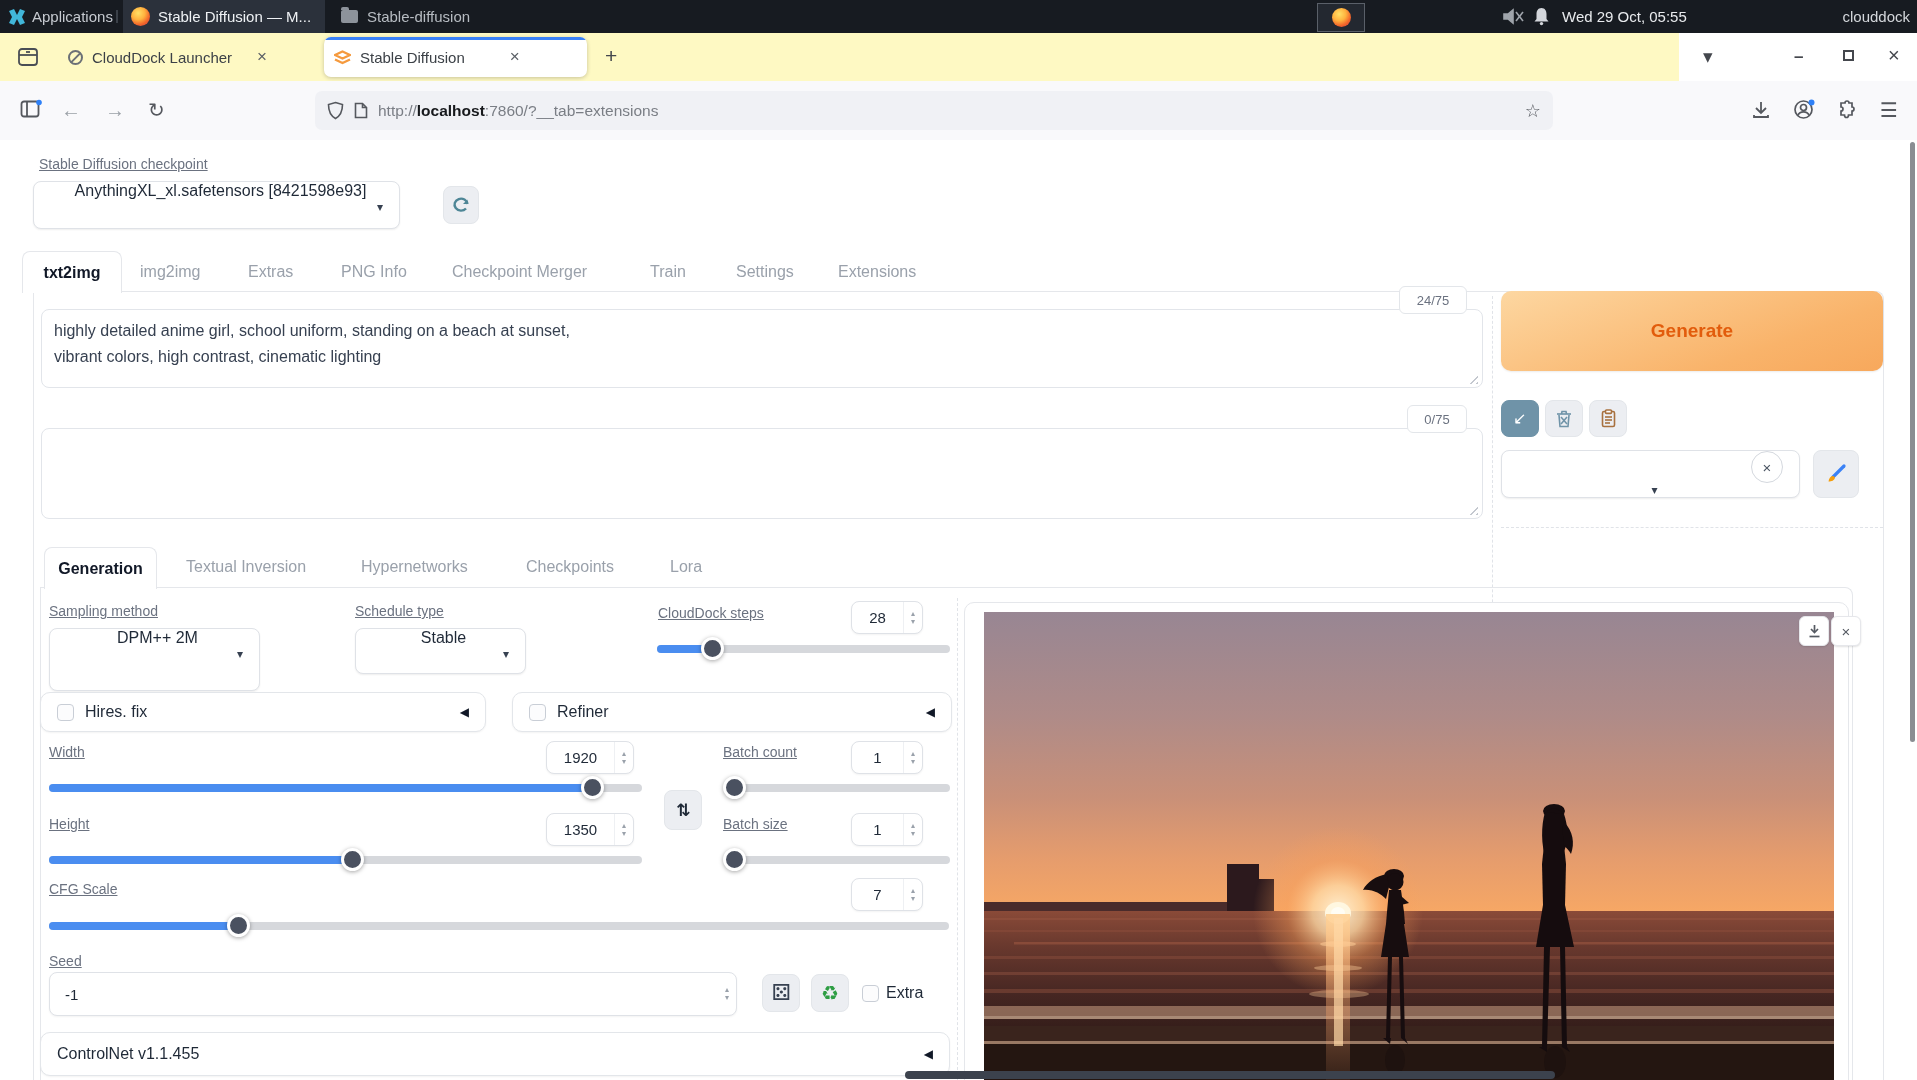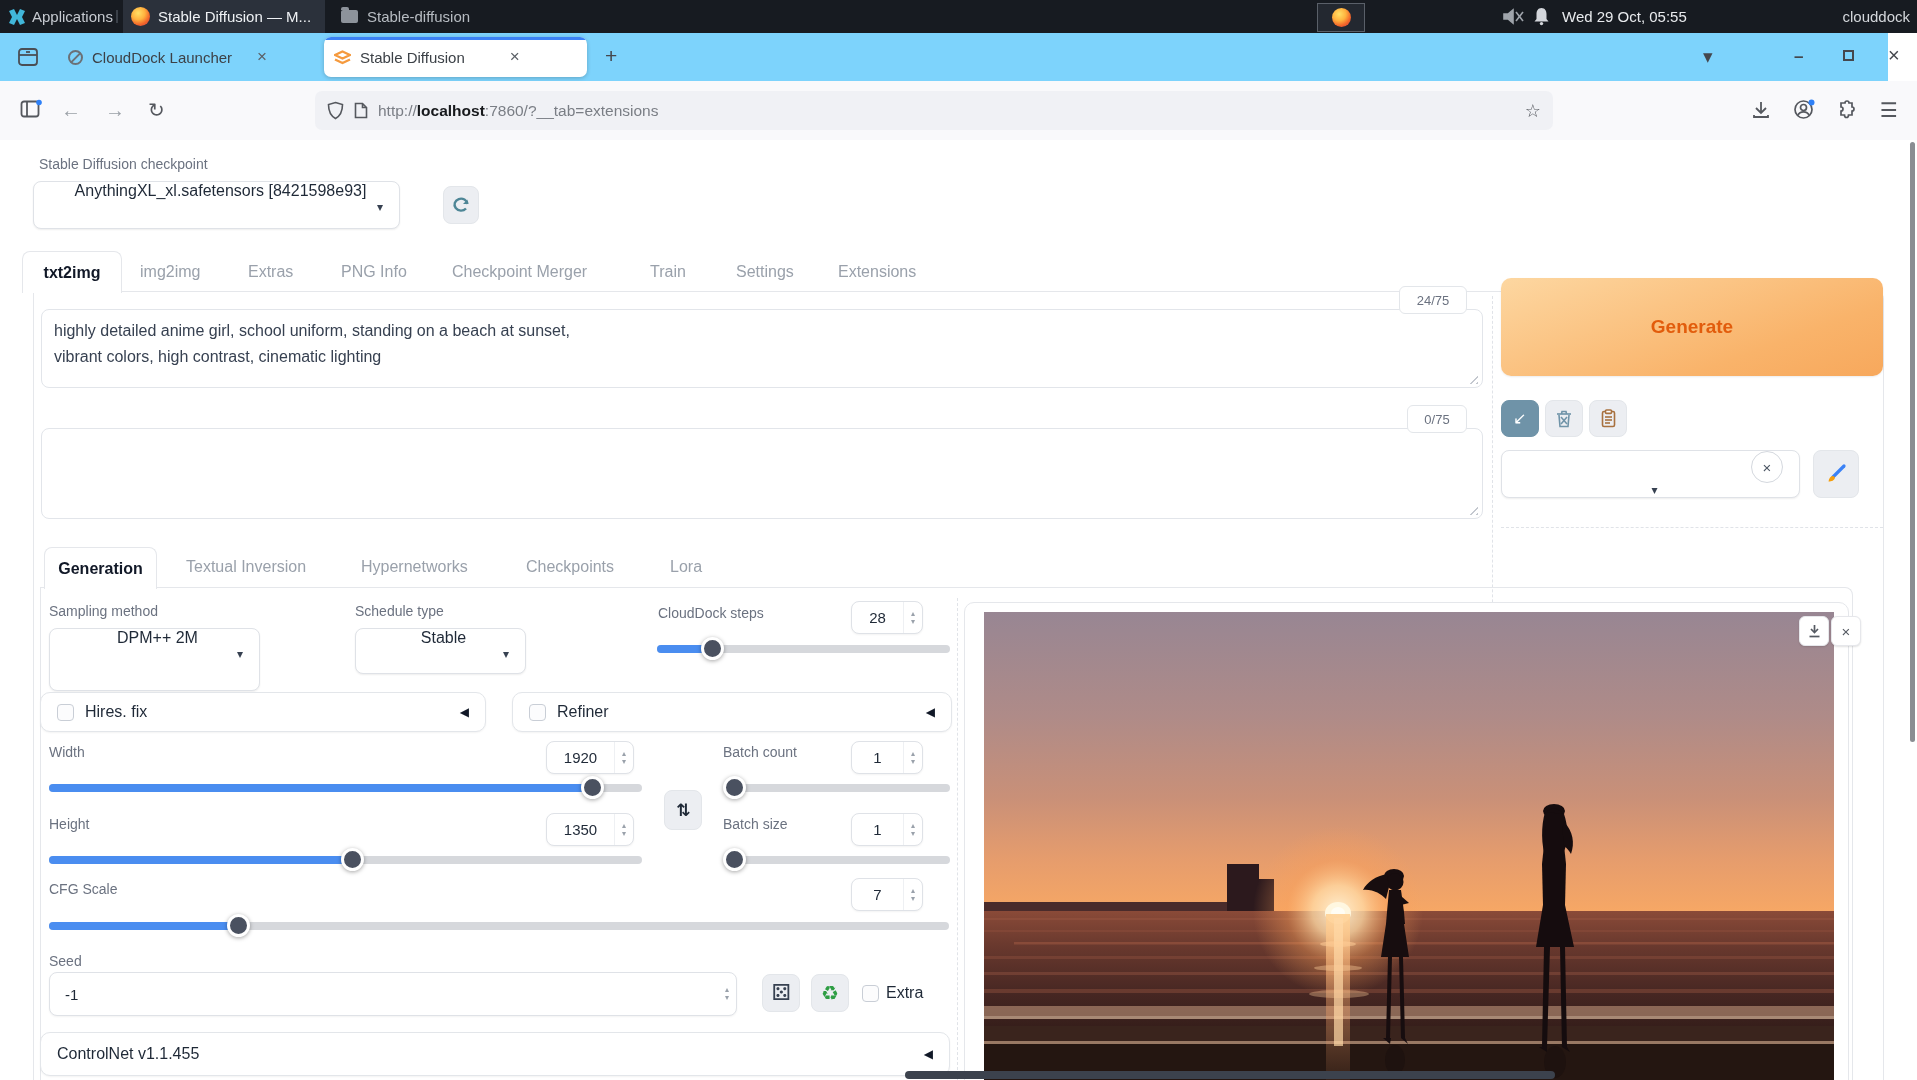--- a/index.html
+++ b/index.html
@@ -10,38 +10,38 @@
   .osbar{left:0;top:0;width:1917px;height:33px;background:#171b21;color:#c6cad0;font-size:15px;}
   .osbar .txt{line-height:33px;white-space:nowrap;}
   .task-btn{left:123px;top:0;width:202px;height:33px;background:#2b313b;display:flex;align-items:center;gap:8px;padding:0 8px;box-sizing:border-box;}
   .task-btn .txt{color:#eef1f4;}
   .ff-globe{width:19px;height:19px;border-radius:50%;
     background:radial-gradient(circle at 38% 32%,#ffe066 0%,#ffb23e 38%,#f2662a 66%,#c73a45 100%);}
   .folder{width:17px;height:13px;background:#8d939b;border-radius:2px;position:relative;}
   .folder:before{content:"";position:absolute;left:0;top:-3px;width:8px;height:3px;background:#8d939b;border-radius:2px 2px 0 0;}
   .tray-btn{left:1317px;top:3px;width:46px;height:27px;background:#232830;border:1px solid #5a6069;display:flex;align-items:center;justify-content:center;}
   
-  .tabbar{left:0;top:33px;width:1888px;height:48px;background:#7dd3fc;}
+  .tabbar{left:0;top:33px;width:1679px;height:48px;background:#fef9c3;}
   .tab{position:absolute;top:6px;height:36px;display:flex;align-items:center;gap:9px;padding:0 10px;box-sizing:border-box;border-radius:6px;color:#3c4147;font-size:15px;}
   .tab.active{background:#fff;top:4px;height:40px;box-shadow:0 1px 4px rgba(0,0,0,.22);border-radius:7px;overflow:hidden;}
   .tab.active:before{content:"";position:absolute;left:0;top:0;right:0;height:3px;background:#3b82f6;}
   .tab .close{color:#5b6066;font-size:17px;padding:0 2px;}
   .circle-slash{width:15px;height:15px;border:2px solid #6b7076;border-radius:50%;position:relative;box-sizing:border-box;}
   .circle-slash:before{content:"";position:absolute;left:-1px;top:5px;width:13px;height:2px;background:#6b7076;transform:rotate(-45deg);}
   .winctl{position:absolute;top:14px;color:#44474d;font-size:17px;line-height:20px;}
   .max-sq{width:11px;height:11px;border:2px solid #44474d;box-sizing:border-box;margin-top:3px;}
   
   .toolbar{left:0;top:81px;width:1917px;height:59px;background:#f9f9fb;border-bottom:1px solid #e3e4e8;}
   .tbicon{position:absolute;top:17px;color:#55585e;font-size:20px;line-height:24px;}
   .urlbar{left:315px;top:10px;width:1238px;height:39px;background:#f0f1f5;border-radius:7px;display:flex;align-items:center;padding:0 12px;box-sizing:border-box;gap:10px;}
   .urltext{font-size:15.5px;color:#7a7e85;white-space:nowrap;}
   .urltext b{color:#17191c;font-weight:700;}
   
   .page{left:0;top:140px;width:1917px;height:940px;background:#fff;color:#1f2937;}
-  .lbl{font-size:14px;color:#6b7280;}
+  .lbl{font-size:14px;color:#6b7280;text-decoration:underline;}
   .dd{background:#fff;border:1px solid #dfe2e7;border-radius:8px;box-shadow:0 1px 2px rgba(0,0,0,.07);display:flex;align-items:center;padding:0 16px;box-sizing:border-box;font-size:16px;color:#1f2937;flex-direction:column;}
   .dd .caret{margin-left:auto;font-size:12px;color:#374151;}
   .btn-sq{background:#eceef2;border:1px solid #e3e6ea;border-radius:8px;display:flex;align-items:center;justify-content:center;box-sizing:border-box;}
   .mtab{position:absolute;font-size:16px;color:#9aa1ab;white-space:nowrap;}
   .tabbox{position:absolute;background:#fff;border:1px solid #e5e7eb;border-bottom:none;border-radius:8px 8px 0 0;display:flex;align-items:center;justify-content:center;font-size:16px;font-weight:600;color:#111827;z-index:4;}
   .panel{position:absolute;border:1px solid #e5e7eb;border-bottom:none;border-radius:0 8px 0 0;}
   .ta{position:absolute;background:#fff;border:1px solid #e2e5ea;border-radius:8px;box-sizing:border-box;padding:8px 12px;font-size:16px;line-height:26px;color:#374151;}
   .ta .ph{color:#9ca3af;}
   .counter{position:absolute;background:#fff;border:1px solid #e3e6ea;border-radius:6px;font-size:13px;color:#6b7280;display:flex;align-items:center;justify-content:center;z-index:5;}
   .rsz{position:absolute;width:10px;height:10px;background:repeating-linear-gradient(-45deg,#c4c8cf 0 1.5px,transparent 1.5px 4.5px);clip-path:polygon(100% 0,100% 100%,0 100%);}
@@ -214,21 +214,21 @@
     <div class="counter" style="left:1399px;top:146px;width:66px;height:26px">24/75</div>
     <div class="rsz" style="left:1468px;top:234px"></div>
 
     <div class="ta" style="left:41px;top:288px;width:1442px;height:91px">
     </div>
     <div class="counter" style="left:1407px;top:265px;width:58px;height:26px">0/75</div>
     <div class="rsz" style="left:1468px;top:365px"></div>
 
     <div class="dashv" style="left:1492px;top:156px;height:371px"></div>
 
-    <div class="gen-btn" style="left:1501px;top:138px;width:382px;height:98px">
+    <div class="gen-btn" style="left:1501px;top:151px;width:382px;height:80px">
         <span>Generate</span>
       </div>
     <div class="ab btn-sq" style="left:1501px;top:260px;width:38px;height:37px;background:#6f93a8;border-color:#6f93a8">
       <span style="color:#fff;font-size:16px">↙</span>
     </div>
     <div class="ab btn-sq" style="left:1545px;top:260px;width:38px;height:37px">
       <svg width="16" height="18" viewBox="0 0 16 18">
           <g fill="none" stroke="#6f93a8" stroke-width="1.6">
             <path d="M3 5 L4 16.5 L12 16.5 L13 5"></path>
             <line x1="1" y1="4" x2="15" y2="4"></line>

